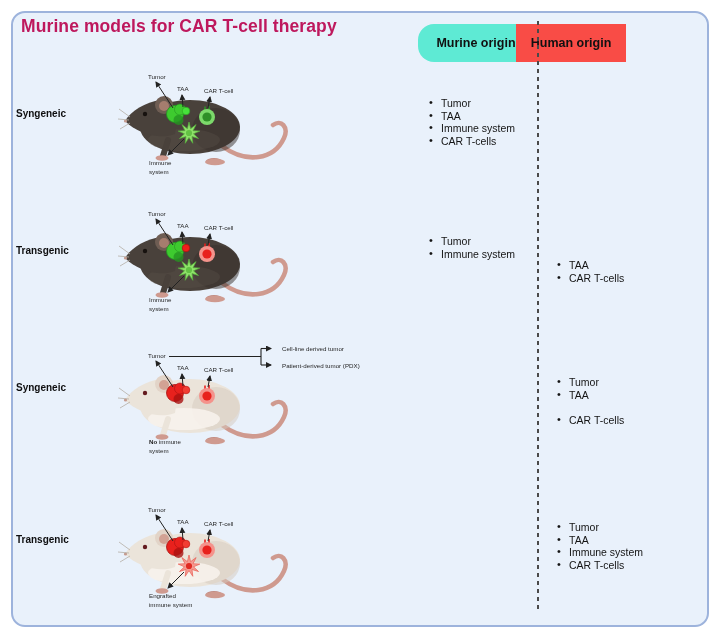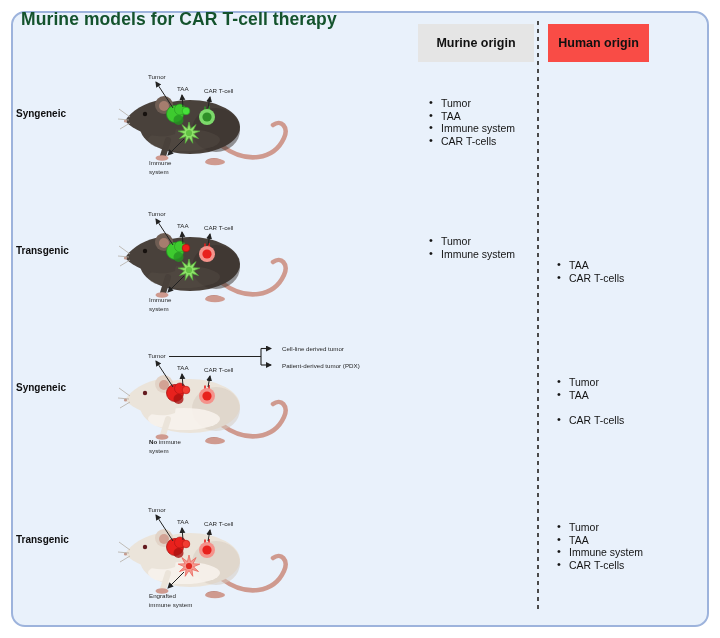--- a/index.html
+++ b/index.html
@@ -1,40 +1,40 @@
 <!DOCTYPE html>
 <html><head>
 <meta charset="utf-8">
 <style>
   *{margin:0;padding:0;box-sizing:border-box}
   html,body{width:720px;height:638px}
   body{background:#ffffff;font-family:"Liberation Sans",sans-serif;position:relative;overflow:hidden}
   .panel{position:absolute;left:11px;top:11px;width:698px;height:616px;border:2.5px solid #9db3dc;border-radius:14px;background:#e9f1fb}
-  .title{position:absolute;left:21px;top:9px;font-size:17.5px;font-weight:bold;color:#14532d;letter-spacing:.1px}
+  .title{position:absolute;left:21px;top:16px;font-size:17.5px;font-weight:bold;color:#be185d;letter-spacing:.1px}
   .badge{position:absolute;top:24px;height:38px;display:flex;align-items:center;justify-content:center;font-weight:bold;font-size:12.5px;color:#111}
   .badge-murine{left:418px;width:116px}
-  .badge-human{left:548px;width:101px}
+  .badge-human{left:516px;width:110px}
   .divider{position:absolute;left:537px;top:21px;width:1.6px;height:591px;background:repeating-linear-gradient(to bottom,#4a4a4a 0 4px,transparent 4px 8px)}
   .rowname{position:absolute;left:16px;font-size:10px;font-weight:bold;color:#0e0e0f}
   .mouse{position:absolute;left:118px;width:312px;height:120px;overflow:visible}
   ul.olist{position:absolute;list-style:none;font-size:10.5px;color:#141414;width:116px}
   ul.olist li{position:relative;padding-left:13px;line-height:12.6px}
   ul.olist li::before{content:"\2022";position:absolute;left:1px;top:-1px;font-size:11px}
   ul.olist li.gap{margin-top:13px}
   text{font-family:"Liberation Sans",sans-serif}
   .plabel{font-size:6.2px;fill:#1f1f1f}
 </style>
 </head>
 <body>
 
 <div class="panel" style="background: rgb(233, 241, 251); border-color: rgb(157, 179, 220);"></div>
 
 <div class="title">Murine models for CAR T-cell therapy</div>
 
-<div class="badge badge-murine" style="background: #e5e5e5;">Murine origin</div>
+<div class="badge badge-murine" style="background: #5eead4; border-radius: 16px;">Murine origin</div>
 <div class="badge badge-human" style="background: rgb(249, 76, 70);">Human origin</div>
 
 <div class="divider"></div>
 
 <div class="rowname" style="top:108px">Syngeneic</div>
 <svg class="mouse" style="top:66px" viewBox="0 0 312 120">
     <defs>
       <marker id="ah0" markerWidth="8" markerHeight="8" refX="5" refY="3" orient="auto" markerUnits="userSpaceOnUse">
         <path d="M0,0 L6,3 L0,6 Z" fill="#222"></path>
       </marker>

